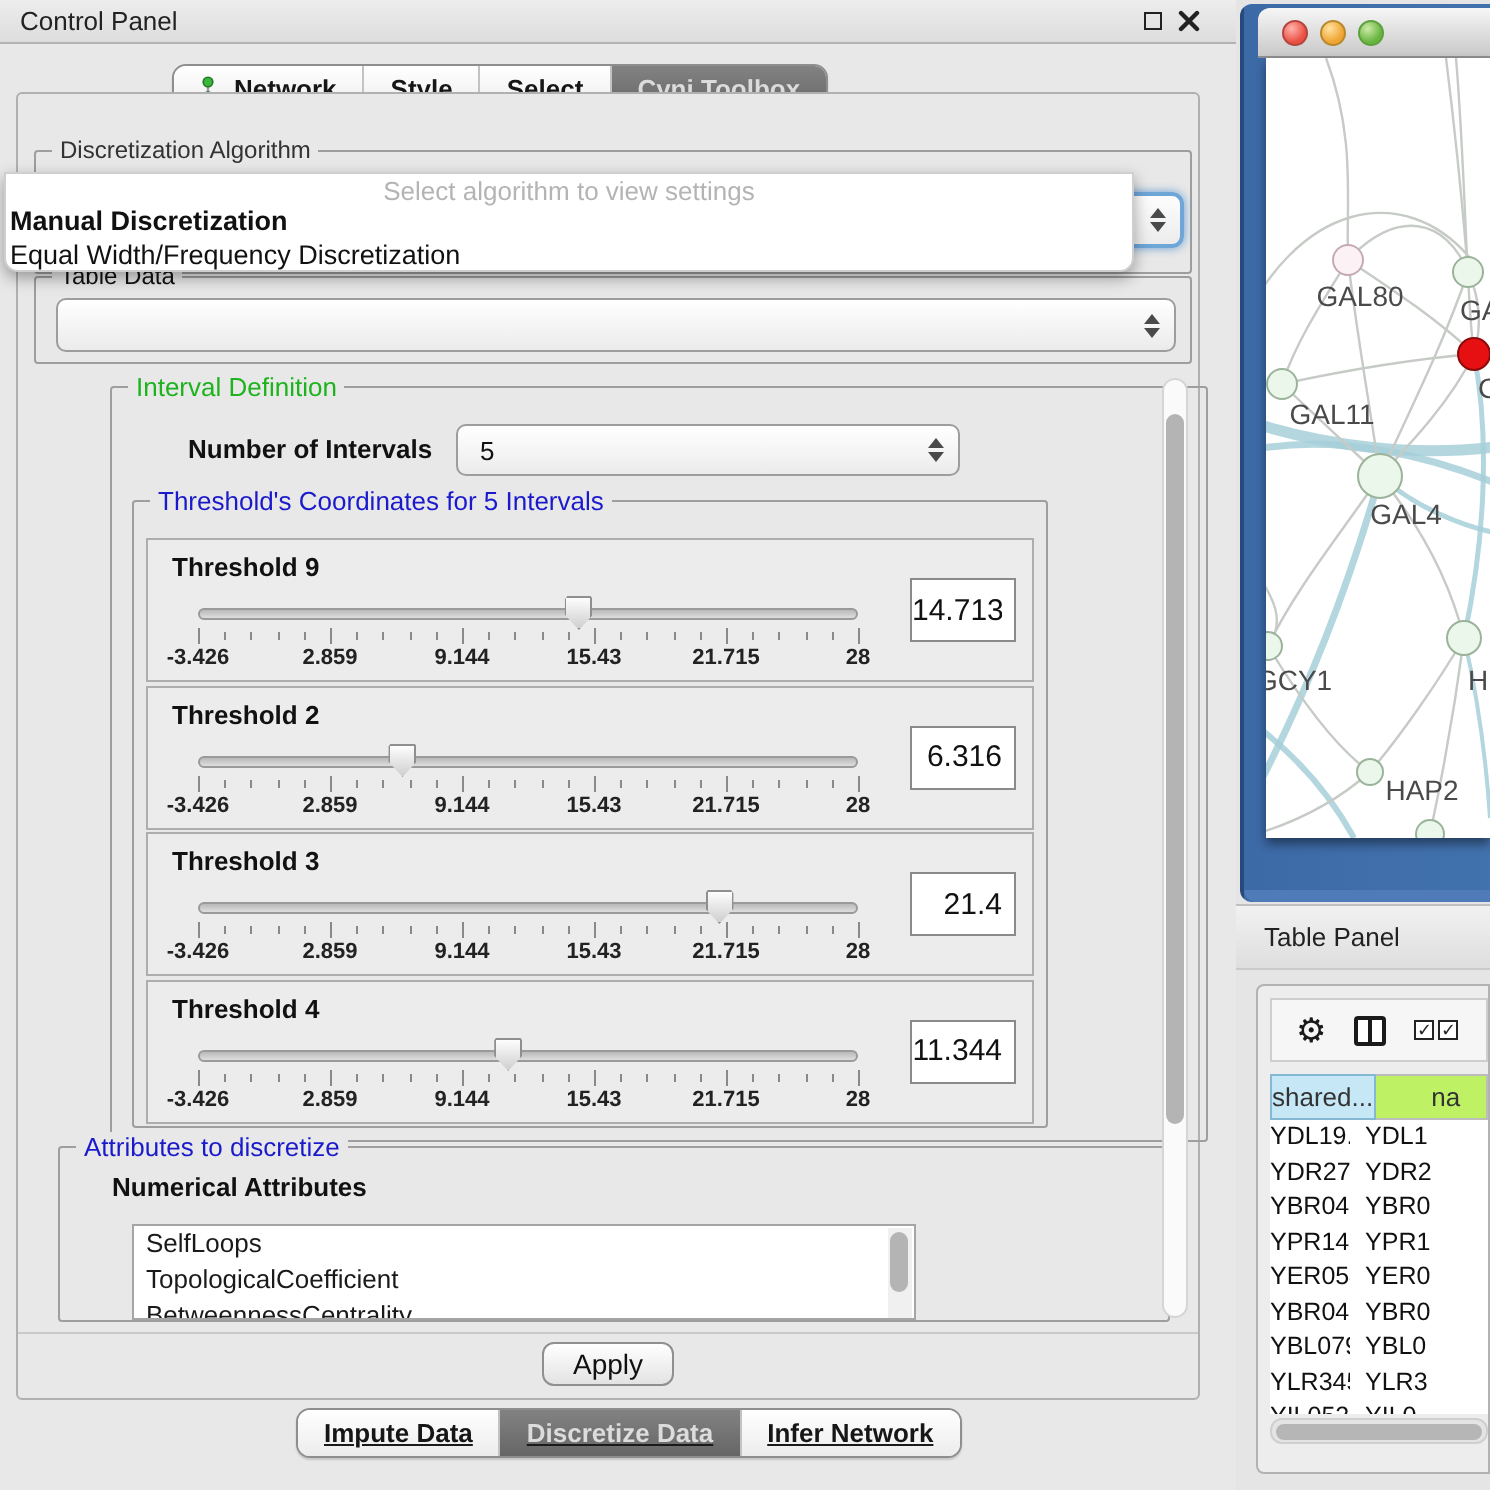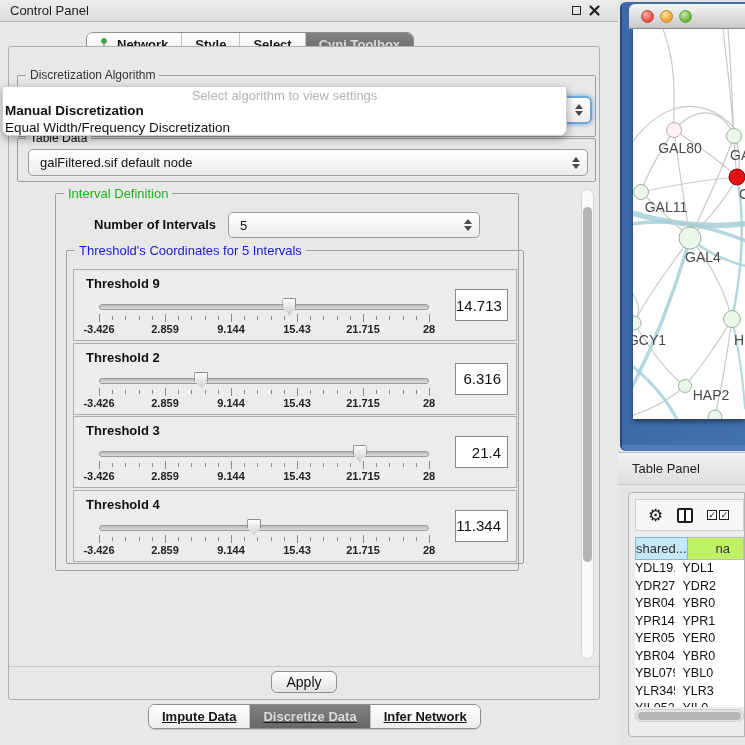--- a/index.html
+++ b/index.html
@@ -180,31 +180,30 @@
 
   <div id="outer-panel">
 
     <div class="group" style="left:8px; top:28px; width:579px; height:62px;">
       <span class="gtitle" style="color:#333;">Discretization Algorithm</span>
     </div>
 
     <div class="group" style="left:8px; top:91px; width:579px; height:44px;">
       <span class="gtitle" style="color:#111;">Table Data</span>
       <div class="combo" style="left:10px; top:10px; width:560px; height:27px;">
-        <span>galFiltered.sif default node</span>
         <span class="stepper">
             <span class="up"></span>
             <span class="dn"></span>
           </span>
       </div>
     </div>
 
     <div style="position:absolute; left:8px; top:138px; width:579px; height:480px;">
 
-      <div class="group" style="left:38px; top:8px; width:464px; height:378px;">
+      <div class="group" style="left:38px; top:8px; width:549px; height:378px;">
         <span class="gtitle big green">Interval Definition</span>
 
         <label style="position:absolute; left:38px; top:23px; font-size:13px; font-weight:bold; color:#111;">Number of Intervals</label>
         <div class="combo" style="left:172px; top:18px; width:252px; height:26px;">
           <span>5</span>
           <span class="stepper">
               <span class="up"></span>
               <span class="dn"></span>
             </span>
         </div>
@@ -377,20 +376,34 @@
                   <span class="ticklabel" style="left: 60%;">15.43</span>
                   <span class="ticklabel" style="left: 80%;">21.715</span>
                   <span class="ticklabel" style="left: 100%;">28</span>
                 </div>
                 <input class="th-value" value="11.344" style="">
               </div>
             </div>
         </div>
       </div>
 
+      <div class="group" style="left:12px; top:388px; width:556px; height:88px;">
+        <span class="gtitle big blue">Attributes to discretize</span>
+        <label style="position:absolute; left:26px; top:12px; font-size:13px; font-weight:bold; color:#111;">Numerical Attributes</label>
+        <div id="attr-list">
+          <div id="attr-items">
+              <div class="attr-item">SelfLoops</div>
+              <div class="attr-item">TopologicalCoefficient</div>
+              <div class="attr-item">BetweennessCentrality</div>
+            </div>
+          <div id="attr-scroll">
+              <div class="vthumb"></div>
+            </div>
+        </div>
+      </div>
 
       <div class="vscrollbar" style="right:2px; top:4px; height:470px;">
         <div class="vthumb" style="top:17px; height:355px;"></div>
       </div>
     </div>
 
     <div id="apply-sep"></div>
     <button id="apply-btn">Apply</button>
   </div>
 

